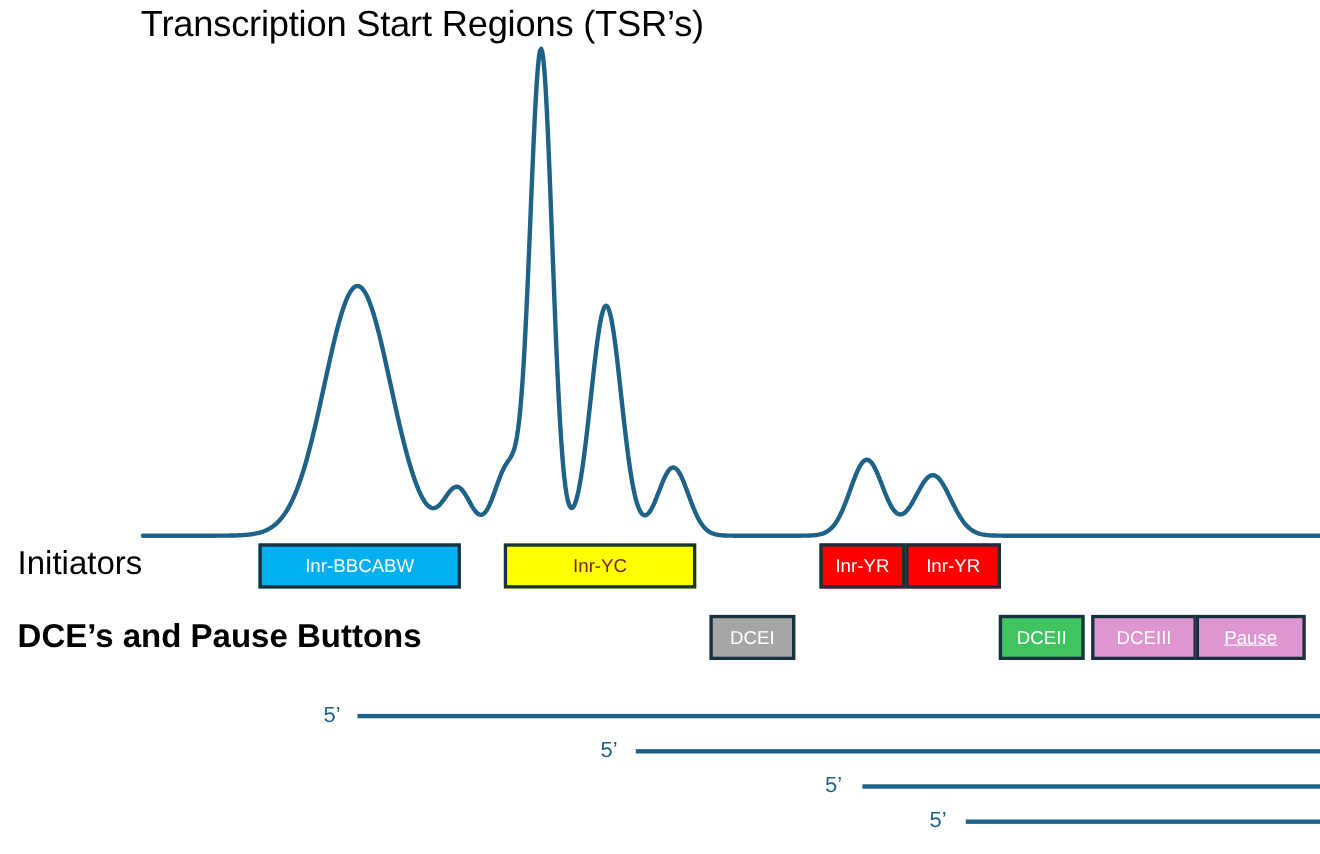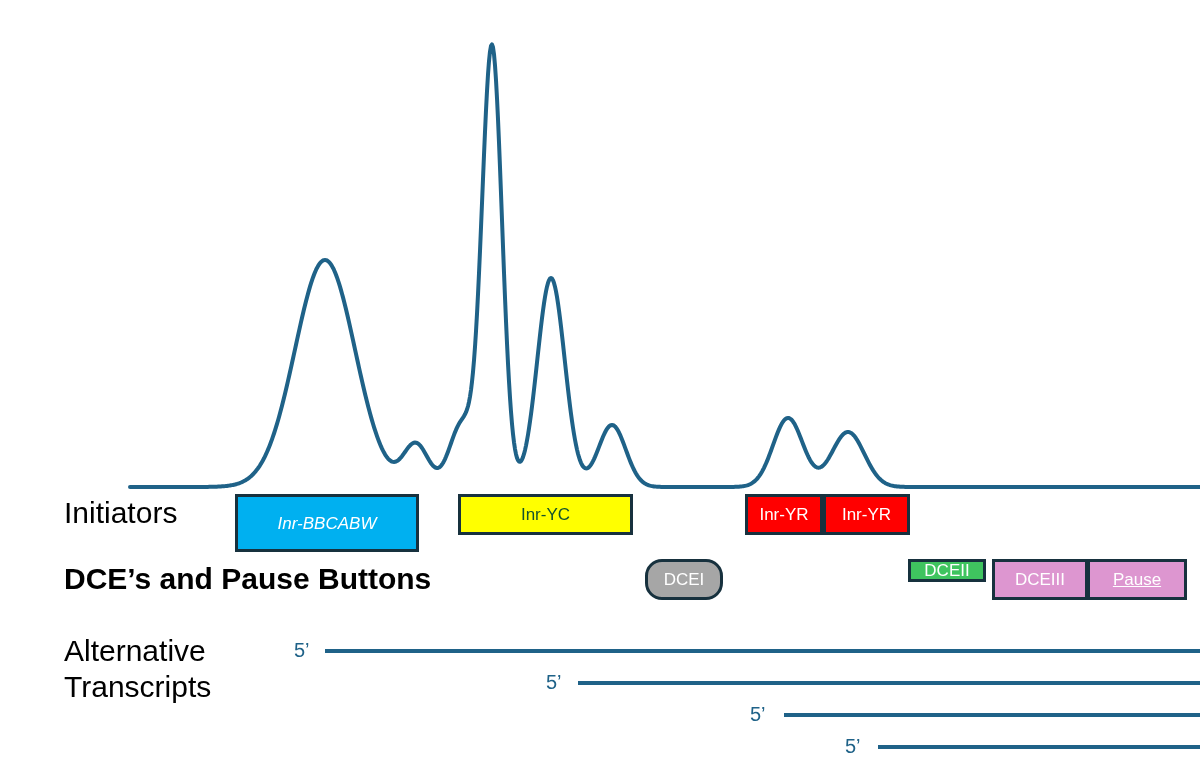--- a/index.html
+++ b/index.html
@@ -30,21 +30,20 @@
     letter-spacing: -0.2px;
   }
 
   
   .row-label {
     position: absolute;
     font-size: 30px;
     line-height: 36px;
     color: #000000;
     white-space: nowrap;
-    margin-left: 48px;
   }
   #label-initiators { left: 16px; top: 495px; }
   #label-dce        { left: 16px; top: 561px; font-weight: bold; }
   #label-transcripts{ left: 16px; top: 633px; }
   #label-transcripts .ln { display: block; }
 
   
   #trace-svg {
     position: absolute;
     left: 0;
@@ -85,61 +84,58 @@
     top: 11px;
     height: 0;
     border-top: 4px solid #1F6288;
   }
 </style>
 </head>
 <body>
 
 <div id="canvas">
 
+  <div id="title">Transcription Start Regions (TSR’s)</div>
 
   <svg id="trace-svg" viewBox="0 0 1200 500" preserveAspectRatio="none" aria-hidden="true">
     <path id="trace-path" fill="none" stroke-width="4" stroke-linecap="round" stroke-linejoin="round" d="M130.0 487.00 L131.0 487.00 L132.0 487.00 L133.0 487.00 L134.0 487.00 L135.0 487.00 L136.0 487.00 L137.0 487.00 L138.0 487.00 L139.0 487.00 L140.0 487.00 L141.0 487.00 L142.0 487.00 L143.0 487.00 L144.0 487.00 L145.0 487.00 L146.0 487.00 L147.0 487.00 L148.0 487.00 L149.0 487.00 L150.0 487.00 L151.0 487.00 L152.0 487.00 L153.0 487.00 L154.0 487.00 L155.0 487.00 L156.0 487.00 L157.0 487.00 L158.0 487.00 L159.0 487.00 L160.0 487.00 L161.0 487.00 L162.0 487.00 L163.0 487.00 L164.0 487.00 L165.0 487.00 L166.0 487.00 L167.0 487.00 L168.0 487.00 L169.0 487.00 L170.0 487.00 L171.0 487.00 L172.0 487.00 L173.0 487.00 L174.0 487.00 L175.0 487.00 L176.0 487.00 L177.0 487.00 L178.0 487.00 L179.0 487.00 L180.0 487.00 L181.0 487.00 L182.0 487.00 L183.0 487.00 L184.0 487.00 L185.0 487.00 L186.0 487.00 L187.0 486.99 L188.0 486.99 L189.0 486.99 L190.0 486.99 L191.0 486.99 L192.0 486.99 L193.0 486.99 L194.0 486.98 L195.0 486.98 L196.0 486.98 L197.0 486.97 L198.0 486.97 L199.0 486.97 L200.0 486.96 L201.0 486.96 L202.0 486.95 L203.0 486.94 L204.0 486.93 L205.0 486.92 L206.0 486.91 L207.0 486.90 L208.0 486.89 L209.0 486.87 L210.0 486.85 L211.0 486.83 L212.0 486.81 L213.0 486.79 L214.0 486.76 L215.0 486.73 L216.0 486.69 L217.0 486.65 L218.0 486.61 L219.0 486.56 L220.0 486.50 L221.0 486.44 L222.0 486.37 L223.0 486.30 L224.0 486.22 L225.0 486.12 L226.0 486.02 L227.0 485.91 L228.0 485.78 L229.0 485.64 L230.0 485.49 L231.0 485.32 L232.0 485.14 L233.0 484.94 L234.0 484.72 L235.0 484.48 L236.0 484.21 L237.0 483.93 L238.0 483.61 L239.0 483.27 L240.0 482.90 L241.0 482.50 L242.0 482.06 L243.0 481.58 L244.0 481.07 L245.0 480.52 L246.0 479.92 L247.0 479.27 L248.0 478.58 L249.0 477.83 L250.0 477.03 L251.0 476.17 L252.0 475.24 L253.0 474.26 L254.0 473.20 L255.0 472.08 L256.0 470.88 L257.0 469.61 L258.0 468.25 L259.0 466.81 L260.0 465.29 L261.0 463.68 L262.0 461.97 L263.0 460.17 L264.0 458.28 L265.0 456.28 L266.0 454.18 L267.0 451.98 L268.0 449.66 L269.0 447.25 L270.0 444.72 L271.0 442.08 L272.0 439.33 L273.0 436.46 L274.0 433.49 L275.0 430.40 L276.0 427.20 L277.0 423.89 L278.0 420.47 L279.0 416.94 L280.0 413.30 L281.0 409.57 L282.0 405.73 L283.0 401.80 L284.0 397.78 L285.0 393.68 L286.0 389.49 L287.0 385.23 L288.0 380.90 L289.0 376.51 L290.0 372.06 L291.0 367.57 L292.0 363.04 L293.0 358.48 L294.0 353.91 L295.0 349.32 L296.0 344.73 L297.0 340.15 L298.0 335.60 L299.0 331.07 L300.0 326.59 L301.0 322.16 L302.0 317.80 L303.0 313.52 L304.0 309.33 L305.0 305.23 L306.0 301.25 L307.0 297.39 L308.0 293.67 L309.0 290.09 L310.0 286.67 L311.0 283.42 L312.0 280.34 L313.0 277.45 L314.0 274.76 L315.0 272.27 L316.0 269.99 L317.0 267.93 L318.0 266.10 L319.0 264.49 L320.0 263.13 L321.0 262.01 L322.0 261.13 L323.0 260.50 L324.0 260.13 L325.0 260.00 L326.0 260.13 L327.0 260.50 L328.0 261.13 L329.0 262.01 L330.0 263.13 L331.0 264.49 L332.0 266.10 L333.0 267.93 L334.0 269.99 L335.0 272.27 L336.0 274.76 L337.0 277.45 L338.0 280.34 L339.0 283.42 L340.0 286.67 L341.0 290.09 L342.0 293.67 L343.0 297.39 L344.0 301.25 L345.0 305.23 L346.0 309.33 L347.0 313.52 L348.0 317.80 L349.0 322.16 L350.0 326.59 L351.0 331.07 L352.0 335.60 L353.0 340.15 L354.0 344.73 L355.0 349.32 L356.0 353.90 L357.0 358.48 L358.0 363.04 L359.0 367.57 L360.0 372.06 L361.0 376.50 L362.0 380.89 L363.0 385.22 L364.0 389.48 L365.0 393.67 L366.0 397.77 L367.0 401.79 L368.0 405.71 L369.0 409.53 L370.0 413.26 L371.0 416.87 L372.0 420.38 L373.0 423.77 L374.0 427.05 L375.0 430.20 L376.0 433.23 L377.0 436.14 L378.0 438.91 L379.0 441.55 L380.0 444.05 L381.0 446.41 L382.0 448.63 L383.0 450.69 L384.0 452.59 L385.0 454.34 L386.0 455.92 L387.0 457.33 L388.0 458.56 L389.0 459.60 L390.0 460.46 L391.0 461.13 L392.0 461.60 L393.0 461.88 L394.0 461.96 L395.0 461.84 L396.0 461.53 L397.0 461.03 L398.0 460.35 L399.0 459.51 L400.0 458.51 L401.0 457.38 L402.0 456.14 L403.0 454.81 L404.0 453.42 L405.0 452.00 L406.0 450.57 L407.0 449.17 L408.0 447.83 L409.0 446.58 L410.0 445.46 L411.0 444.49 L412.0 443.69 L413.0 443.09 L414.0 442.71 L415.0 442.56 L416.0 442.65 L417.0 442.98 L418.0 443.55 L419.0 444.35 L420.0 445.37 L421.0 446.58 L422.0 447.97 L423.0 449.52 L424.0 451.18 L425.0 452.92 L426.0 454.72 L427.0 456.53 L428.0 458.32 L429.0 460.05 L430.0 461.69 L431.0 463.21 L432.0 464.56 L433.0 465.72 L434.0 466.67 L435.0 467.38 L436.0 467.84 L437.0 468.02 L438.0 467.91 L439.0 467.51 L440.0 466.82 L441.0 465.82 L442.0 464.54 L443.0 462.98 L444.0 461.15 L445.0 459.08 L446.0 456.80 L447.0 454.32 L448.0 451.69 L449.0 448.94 L450.0 446.12 L451.0 443.26 L452.0 440.41 L453.0 437.62 L454.0 434.91 L455.0 432.33 L456.0 429.91 L457.0 427.68 L458.0 425.63 L459.0 423.77 L460.0 422.08 L461.0 420.53 L462.0 419.07 L463.0 417.61 L464.0 416.06 L465.0 414.30 L466.0 412.18 L467.0 409.54 L468.0 406.20 L469.0 401.96 L470.0 396.62 L471.0 389.98 L472.0 381.84 L473.0 372.02 L474.0 360.38 L475.0 346.82 L476.0 331.29 L477.0 313.81 L478.0 294.47 L479.0 273.44 L480.0 250.98 L481.0 227.43 L482.0 203.22 L483.0 178.83 L484.0 154.83 L485.0 131.80 L486.0 110.34 L487.0 91.05 L488.0 74.50 L489.0 61.20 L490.0 51.56 L491.0 45.90 L492.0 44.44 L493.0 47.25 L494.0 54.28 L495.0 65.33 L496.0 80.12 L497.0 98.24 L498.0 119.20 L499.0 142.44 L500.0 167.39 L501.0 193.43 L502.0 219.99 L503.0 246.51 L504.0 272.49 L505.0 297.48 L506.0 321.12 L507.0 343.13 L508.0 363.30 L509.0 381.49 L510.0 397.63 L511.0 411.73 L512.0 423.82 L513.0 434.00 L514.0 442.36 L515.0 449.03 L516.0 454.16 L517.0 457.88 L518.0 460.32 L519.0 461.60 L520.0 461.83 L521.0 461.11 L522.0 459.52 L523.0 457.12 L524.0 453.98 L525.0 450.13 L526.0 445.62 L527.0 440.48 L528.0 434.74 L529.0 428.42 L530.0 421.57 L531.0 414.22 L532.0 406.40 L533.0 398.18 L534.0 389.61 L535.0 380.76 L536.0 371.70 L537.0 362.52 L538.0 353.32 L539.0 344.18 L540.0 335.23 L541.0 326.57 L542.0 318.30 L543.0 310.54 L544.0 303.40 L545.0 296.98 L546.0 291.37 L547.0 286.66 L548.0 282.91 L549.0 280.20 L550.0 278.55 L551.0 278.00 L552.0 278.55 L553.0 280.19 L554.0 282.91 L555.0 286.65 L556.0 291.36 L557.0 296.96 L558.0 303.37 L559.0 310.51 L560.0 318.25 L561.0 326.50 L562.0 335.15 L563.0 344.08 L564.0 353.19 L565.0 362.36 L566.0 371.50 L567.0 380.51 L568.0 389.31 L569.0 397.81 L570.0 405.97 L571.0 413.71 L572.0 420.99 L573.0 427.78 L574.0 434.05 L575.0 439.78 L576.0 444.96 L577.0 449.60 L578.0 453.69 L579.0 457.24 L580.0 460.26 L581.0 462.78 L582.0 464.80 L583.0 466.36 L584.0 467.47 L585.0 468.16 L586.0 468.44 L587.0 468.34 L588.0 467.89 L589.0 467.11 L590.0 466.02 L591.0 464.65 L592.0 463.02 L593.0 461.17 L594.0 459.11 L595.0 456.88 L596.0 454.51 L597.0 452.03 L598.0 449.47 L599.0 446.87 L600.0 444.27 L601.0 441.70 L602.0 439.19 L603.0 436.79 L604.0 434.53 L605.0 432.44 L606.0 430.56 L607.0 428.91 L608.0 427.53 L609.0 426.43 L610.0 425.63 L611.0 425.15 L612.0 424.99 L613.0 425.16 L614.0 425.65 L615.0 426.45 L616.0 427.57 L617.0 428.96 L618.0 430.63 L619.0 432.53 L620.0 434.65 L621.0 436.95 L622.0 439.41 L623.0 441.98 L624.0 444.64 L625.0 447.35 L626.0 450.08 L627.0 452.80 L628.0 455.50 L629.0 458.13 L630.0 460.68 L631.0 463.13 L632.0 465.47 L633.0 467.69 L634.0 469.76 L635.0 471.70 L636.0 473.48 L637.0 475.13 L638.0 476.63 L639.0 477.98 L640.0 479.20 L641.0 480.29 L642.0 481.26 L643.0 482.12 L644.0 482.87 L645.0 483.52 L646.0 484.08 L647.0 484.57 L648.0 484.99 L649.0 485.34 L650.0 485.64 L651.0 485.89 L652.0 486.10 L653.0 486.27 L654.0 486.42 L655.0 486.53 L656.0 486.63 L657.0 486.71 L658.0 486.77 L659.0 486.82 L660.0 486.86 L661.0 486.89 L662.0 486.92 L663.0 486.94 L664.0 486.95 L665.0 486.96 L666.0 486.97 L667.0 486.98 L668.0 486.98 L669.0 486.99 L670.0 486.99 L671.0 486.99 L672.0 487.00 L673.0 487.00 L674.0 487.00 L675.0 487.00 L676.0 487.00 L677.0 487.00 L678.0 487.00 L679.0 487.00 L680.0 487.00 L681.0 487.00 L682.0 487.00 L683.0 487.00 L684.0 487.00 L685.0 487.00 L686.0 487.00 L687.0 487.00 L688.0 487.00 L689.0 487.00 L690.0 487.00 L691.0 487.00 L692.0 487.00 L693.0 487.00 L694.0 487.00 L695.0 487.00 L696.0 487.00 L697.0 487.00 L698.0 487.00 L699.0 487.00 L700.0 487.00 L701.0 487.00 L702.0 487.00 L703.0 487.00 L704.0 487.00 L705.0 487.00 L706.0 487.00 L707.0 487.00 L708.0 487.00 L709.0 487.00 L710.0 487.00 L711.0 487.00 L712.0 487.00 L713.0 487.00 L714.0 487.00 L715.0 487.00 L716.0 487.00 L717.0 487.00 L718.0 487.00 L719.0 487.00 L720.0 487.00 L721.0 487.00 L722.0 487.00 L723.0 486.99 L724.0 486.99 L725.0 486.99 L726.0 486.99 L727.0 486.98 L728.0 486.98 L729.0 486.97 L730.0 486.96 L731.0 486.95 L732.0 486.94 L733.0 486.92 L734.0 486.89 L735.0 486.87 L736.0 486.83 L737.0 486.79 L738.0 486.73 L739.0 486.67 L740.0 486.59 L741.0 486.49 L742.0 486.37 L743.0 486.23 L744.0 486.07 L745.0 485.87 L746.0 485.63 L747.0 485.35 L748.0 485.03 L749.0 484.65 L750.0 484.21 L751.0 483.71 L752.0 483.13 L753.0 482.46 L754.0 481.71 L755.0 480.86 L756.0 479.91 L757.0 478.85 L758.0 477.66 L759.0 476.35 L760.0 474.92 L761.0 473.34 L762.0 471.64 L763.0 469.79 L764.0 467.82 L765.0 465.70 L766.0 463.46 L767.0 461.10 L768.0 458.63 L769.0 456.06 L770.0 453.41 L771.0 450.70 L772.0 447.93 L773.0 445.15 L774.0 442.36 L775.0 439.60 L776.0 436.89 L777.0 434.26 L778.0 431.74 L779.0 429.36 L780.0 427.14 L781.0 425.11 L782.0 423.29 L783.0 421.71 L784.0 420.39 L785.0 419.34 L786.0 418.57 L787.0 418.11 L788.0 417.94 L789.0 418.08 L790.0 418.52 L791.0 419.25 L792.0 420.27 L793.0 421.55 L794.0 423.08 L795.0 424.85 L796.0 426.82 L797.0 428.97 L798.0 431.27 L799.0 433.68 L800.0 436.19 L801.0 438.76 L802.0 441.36 L803.0 443.96 L804.0 446.53 L805.0 449.04 L806.0 451.47 L807.0 453.78 L808.0 455.97 L809.0 458.02 L810.0 459.89 L811.0 461.59 L812.0 463.09 L813.0 464.39 L814.0 465.48 L815.0 466.35 L816.0 467.00 L817.0 467.44 L818.0 467.66 L819.0 467.66 L820.0 467.45 L821.0 467.03 L822.0 466.42 L823.0 465.62 L824.0 464.65 L825.0 463.51 L826.0 462.22 L827.0 460.79 L828.0 459.24 L829.0 457.59 L830.0 455.85 L831.0 454.05 L832.0 452.19 L833.0 450.31 L834.0 448.43 L835.0 446.55 L836.0 444.71 L837.0 442.93 L838.0 441.22 L839.0 439.61 L840.0 438.11 L841.0 436.74 L842.0 435.52 L843.0 434.46 L844.0 433.58 L845.0 432.88 L846.0 432.38 L847.0 432.07 L848.0 431.98 L849.0 432.09 L850.0 432.40 L851.0 432.92 L852.0 433.63 L853.0 434.54 L854.0 435.62 L855.0 436.87 L856.0 438.27 L857.0 439.82 L858.0 441.49 L859.0 443.26 L860.0 445.13 L861.0 447.06 L862.0 449.05 L863.0 451.08 L864.0 453.13 L865.0 455.18 L866.0 457.22 L867.0 459.23 L868.0 461.21 L869.0 463.14 L870.0 465.00 L871.0 466.80 L872.0 468.52 L873.0 470.16 L874.0 471.71 L875.0 473.17 L876.0 474.54 L877.0 475.81 L878.0 476.99 L879.0 478.09 L880.0 479.09 L881.0 480.00 L882.0 480.84 L883.0 481.59 L884.0 482.27 L885.0 482.88 L886.0 483.43 L887.0 483.91 L888.0 484.34 L889.0 484.72 L890.0 485.05 L891.0 485.34 L892.0 485.59 L893.0 485.81 L894.0 486.00 L895.0 486.16 L896.0 486.30 L897.0 486.42 L898.0 486.52 L899.0 486.60 L900.0 486.67 L901.0 486.73 L902.0 486.78 L903.0 486.82 L904.0 486.85 L905.0 486.88 L906.0 486.91 L907.0 486.92 L908.0 486.94 L909.0 486.95 L910.0 486.96 L911.0 486.97 L912.0 486.98 L913.0 486.98 L914.0 486.99 L915.0 486.99 L916.0 486.99 L917.0 486.99 L918.0 486.99 L919.0 487.00 L920.0 487.00 L921.0 487.00 L922.0 487.00 L923.0 487.00 L924.0 487.00 L925.0 487.00 L926.0 487.00 L927.0 487.00 L928.0 487.00 L929.0 487.00 L930.0 487.00 L931.0 487.00 L932.0 487.00 L933.0 487.00 L934.0 487.00 L935.0 487.00 L936.0 487.00 L937.0 487.00 L938.0 487.00 L939.0 487.00 L940.0 487.00 L941.0 487.00 L942.0 487.00 L943.0 487.00 L944.0 487.00 L945.0 487.00 L946.0 487.00 L947.0 487.00 L948.0 487.00 L949.0 487.00 L950.0 487.00 L951.0 487.00 L952.0 487.00 L953.0 487.00 L954.0 487.00 L955.0 487.00 L956.0 487.00 L957.0 487.00 L958.0 487.00 L959.0 487.00 L960.0 487.00 L961.0 487.00 L962.0 487.00 L963.0 487.00 L964.0 487.00 L965.0 487.00 L966.0 487.00 L967.0 487.00 L968.0 487.00 L969.0 487.00 L970.0 487.00 L971.0 487.00 L972.0 487.00 L973.0 487.00 L974.0 487.00 L975.0 487.00 L976.0 487.00 L977.0 487.00 L978.0 487.00 L979.0 487.00 L980.0 487.00 L981.0 487.00 L982.0 487.00 L983.0 487.00 L984.0 487.00 L985.0 487.00 L986.0 487.00 L987.0 487.00 L988.0 487.00 L989.0 487.00 L990.0 487.00 L991.0 487.00 L992.0 487.00 L993.0 487.00 L994.0 487.00 L995.0 487.00 L996.0 487.00 L997.0 487.00 L998.0 487.00 L999.0 487.00 L1000.0 487.00 L1001.0 487.00 L1002.0 487.00 L1003.0 487.00 L1004.0 487.00 L1005.0 487.00 L1006.0 487.00 L1007.0 487.00 L1008.0 487.00 L1009.0 487.00 L1010.0 487.00 L1011.0 487.00 L1012.0 487.00 L1013.0 487.00 L1014.0 487.00 L1015.0 487.00 L1016.0 487.00 L1017.0 487.00 L1018.0 487.00 L1019.0 487.00 L1020.0 487.00 L1021.0 487.00 L1022.0 487.00 L1023.0 487.00 L1024.0 487.00 L1025.0 487.00 L1026.0 487.00 L1027.0 487.00 L1028.0 487.00 L1029.0 487.00 L1030.0 487.00 L1031.0 487.00 L1032.0 487.00 L1033.0 487.00 L1034.0 487.00 L1035.0 487.00 L1036.0 487.00 L1037.0 487.00 L1038.0 487.00 L1039.0 487.00 L1040.0 487.00 L1041.0 487.00 L1042.0 487.00 L1043.0 487.00 L1044.0 487.00 L1045.0 487.00 L1046.0 487.00 L1047.0 487.00 L1048.0 487.00 L1049.0 487.00 L1050.0 487.00 L1051.0 487.00 L1052.0 487.00 L1053.0 487.00 L1054.0 487.00 L1055.0 487.00 L1056.0 487.00 L1057.0 487.00 L1058.0 487.00 L1059.0 487.00 L1060.0 487.00 L1061.0 487.00 L1062.0 487.00 L1063.0 487.00 L1064.0 487.00 L1065.0 487.00 L1066.0 487.00 L1067.0 487.00 L1068.0 487.00 L1069.0 487.00 L1070.0 487.00 L1071.0 487.00 L1072.0 487.00 L1073.0 487.00 L1074.0 487.00 L1075.0 487.00 L1076.0 487.00 L1077.0 487.00 L1078.0 487.00 L1079.0 487.00 L1080.0 487.00 L1081.0 487.00 L1082.0 487.00 L1083.0 487.00 L1084.0 487.00 L1085.0 487.00 L1086.0 487.00 L1087.0 487.00 L1088.0 487.00 L1089.0 487.00 L1090.0 487.00 L1091.0 487.00 L1092.0 487.00 L1093.0 487.00 L1094.0 487.00 L1095.0 487.00 L1096.0 487.00 L1097.0 487.00 L1098.0 487.00 L1099.0 487.00 L1100.0 487.00 L1101.0 487.00 L1102.0 487.00 L1103.0 487.00 L1104.0 487.00 L1105.0 487.00 L1106.0 487.00 L1107.0 487.00 L1108.0 487.00 L1109.0 487.00 L1110.0 487.00 L1111.0 487.00 L1112.0 487.00 L1113.0 487.00 L1114.0 487.00 L1115.0 487.00 L1116.0 487.00 L1117.0 487.00 L1118.0 487.00 L1119.0 487.00 L1120.0 487.00 L1121.0 487.00 L1122.0 487.00 L1123.0 487.00 L1124.0 487.00 L1125.0 487.00 L1126.0 487.00 L1127.0 487.00 L1128.0 487.00 L1129.0 487.00 L1130.0 487.00 L1131.0 487.00 L1132.0 487.00 L1133.0 487.00 L1134.0 487.00 L1135.0 487.00 L1136.0 487.00 L1137.0 487.00 L1138.0 487.00 L1139.0 487.00 L1140.0 487.00 L1141.0 487.00 L1142.0 487.00 L1143.0 487.00 L1144.0 487.00 L1145.0 487.00 L1146.0 487.00 L1147.0 487.00 L1148.0 487.00 L1149.0 487.00 L1150.0 487.00 L1151.0 487.00 L1152.0 487.00 L1153.0 487.00 L1154.0 487.00 L1155.0 487.00 L1156.0 487.00 L1157.0 487.00 L1158.0 487.00 L1159.0 487.00 L1160.0 487.00 L1161.0 487.00 L1162.0 487.00 L1163.0 487.00 L1164.0 487.00 L1165.0 487.00 L1166.0 487.00 L1167.0 487.00 L1168.0 487.00 L1169.0 487.00 L1170.0 487.00 L1171.0 487.00 L1172.0 487.00 L1173.0 487.00 L1174.0 487.00 L1175.0 487.00 L1176.0 487.00 L1177.0 487.00 L1178.0 487.00 L1179.0 487.00 L1180.0 487.00 L1181.0 487.00 L1182.0 487.00 L1183.0 487.00 L1184.0 487.00 L1185.0 487.00 L1186.0 487.00 L1187.0 487.00 L1188.0 487.00 L1189.0 487.00 L1190.0 487.00 L1191.0 487.00 L1192.0 487.00 L1193.0 487.00 L1194.0 487.00 L1195.0 487.00 L1196.0 487.00 L1197.0 487.00 L1198.0 487.00 L1199.0 487.00 L1200.0 487.00" stroke="#1F6288"></path>
   </svg>
 
   <div class="row-label" id="label-initiators">Initiators</div>
   <div id="initiator-boxes">
-      <div class="feature-box" style="left: 235px; top: 494px; width: 184px; height: 58px; background: rgb(0, 176, 240); border-color: rgb(23, 49, 62); font-style: italic;">
+      <div class="feature-box" style="left: 235px; top: 494px; width: 184px; height: 41px; background: rgb(0, 176, 240); border-color: rgb(23, 49, 62);">
         <span style="color: rgb(255, 255, 255);">Inr-BBCABW</span>
       </div>
       <div class="feature-box" style="left: 458px; top: 494px; width: 175px; height: 41px; background: rgb(255, 255, 0); border-color: rgb(23, 49, 62);">
-        <span style="color: #14532d;">Inr-YC</span>
+        <span style="color: #7f1d1d;">Inr-YC</span>
       </div>
       <div class="feature-box" style="left: 745px; top: 494px; width: 78px; height: 41px; background: rgb(255, 0, 0); border-color: rgb(23, 49, 62);">
         <span style="color: rgb(255, 255, 255);">Inr-YR</span>
       </div>
       <div class="feature-box" style="left: 823px; top: 494px; width: 87px; height: 41px; background: rgb(255, 0, 0); border-color: rgb(23, 49, 62);">
         <span style="color: rgb(255, 255, 255);">Inr-YR</span>
       </div>
     </div>
 
   <div class="row-label" id="label-dce">DCE’s and Pause Buttons</div>
   <div id="dce-boxes">
-      <div class="feature-box" style="left: 645px; top: 559px; width: 78px; height: 41px; background: rgb(166, 166, 166); border-color: rgb(23, 49, 62); border-radius: 17px;">
+      <div class="feature-box" style="left: 645px; top: 559px; width: 78px; height: 41px; background: rgb(166, 166, 166); border-color: rgb(23, 49, 62);">
         <span style="color: rgb(255, 255, 255);">DCEI</span>
       </div>
-      <div class="feature-box" style="left: 908px; top: 559px; width: 78px; height: 23px; background: rgb(63, 196, 95); border-color: rgb(23, 49, 62);">
+      <div class="feature-box" style="left: 908px; top: 559px; width: 78px; height: 41px; background: rgb(63, 196, 95); border-color: rgb(23, 49, 62);">
         <span style="color: rgb(255, 255, 255);">DCEII</span>
       </div>
       <div class="feature-box" style="left: 992px; top: 559px; width: 96px; height: 41px; background: rgb(221, 150, 208); border-color: rgb(23, 49, 62);">
         <span style="color: rgb(255, 255, 255);">DCEIII</span>
       </div>
       <div class="feature-box" style="left: 1087px; top: 559px; width: 100px; height: 41px; background: rgb(221, 150, 208); border-color: rgb(23, 49, 62);">
         <span style="color: rgb(255, 255, 255); text-decoration: underline;">Pause</span>
       </div>
     </div>
 
-  <div class="row-label" id="label-transcripts">
-    <span class="ln">Alternative</span>
-    <span class="ln">Transcripts</span>
-  </div>
   <div id="transcript-group">
       <div class="transcript" style="left: 0px; top: 638px; width: 1200px;">
         <span class="tick" style="left: 294px; color: rgb(31, 98, 136);">5’</span>
         <div class="tline" style="left: 325px; width: 875px; border-top-color: rgb(31, 98, 136);"></div>
       </div>
       <div class="transcript" style="left: 0px; top: 670px; width: 1200px;">
         <span class="tick" style="left: 546px; color: rgb(31, 98, 136);">5’</span>
         <div class="tline" style="left: 578px; width: 622px; border-top-color: rgb(31, 98, 136);"></div>
       </div>
       <div class="transcript" style="left: 0px; top: 702px; width: 1200px;">

